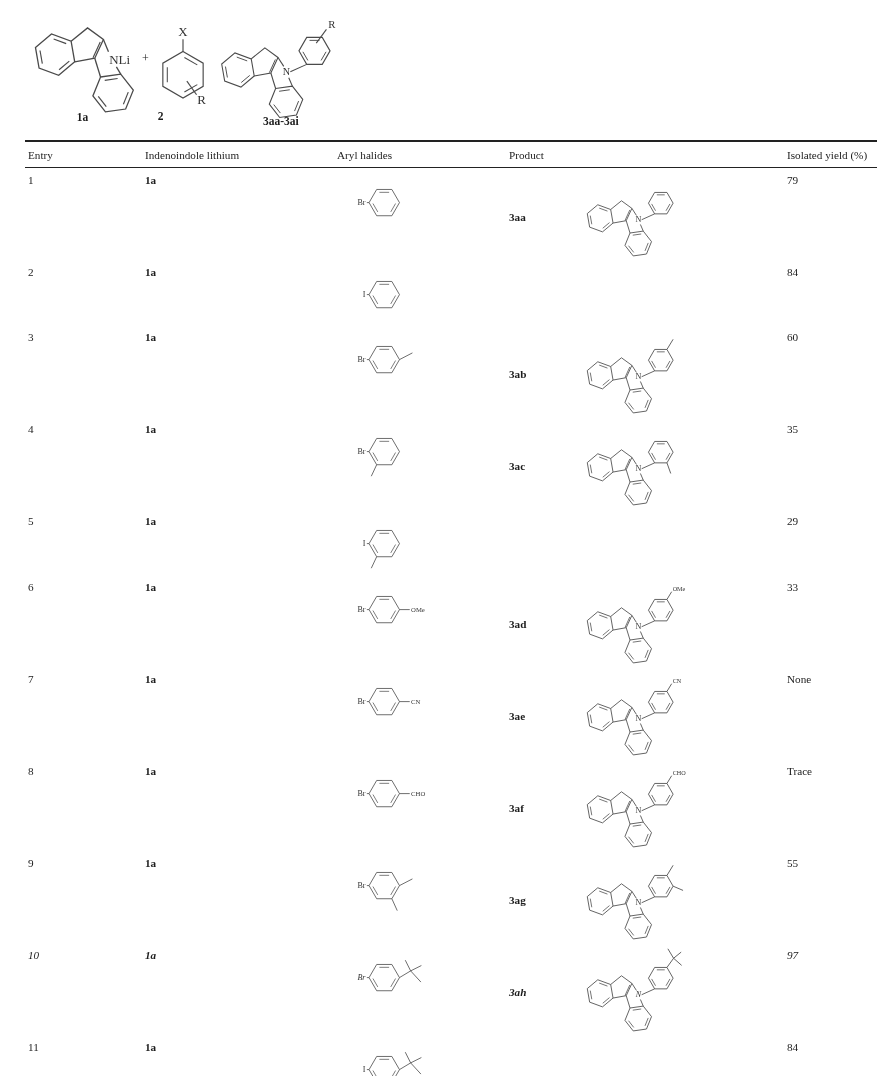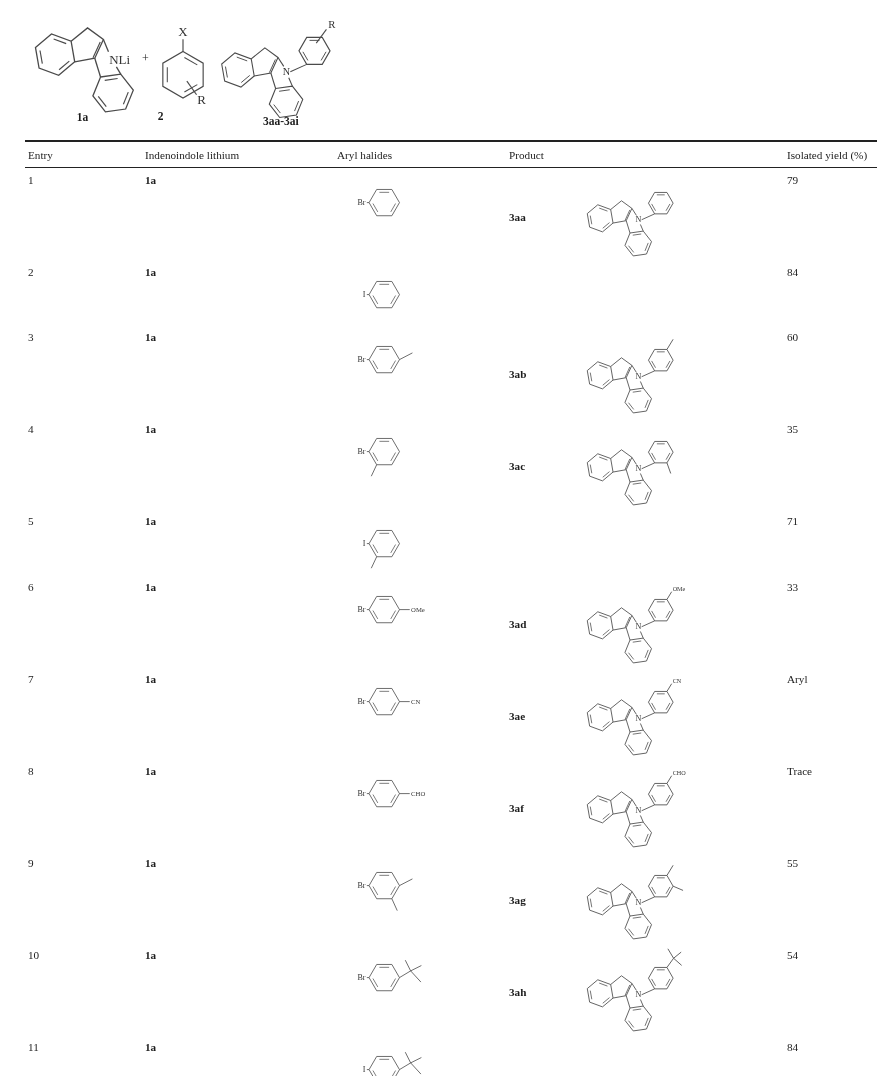--- a/index.html
+++ b/index.html
@@ -272,21 +272,21 @@
               <line x1="52.7733" y1="48.44998213730531" x2="47.3367" y2="39.03351471687635" stroke="#4a4a4a" stroke-width="0.8"></line>
               <line x1="54.5634" y1="26.516503145818348" x2="65.4366" y2="26.516503145818344" stroke="#4a4a4a" stroke-width="0.8"></line>
               <text x="39" y="41" font-size="9" text-anchor="end" fill="#333" font-family="&quot;Liberation Serif&quot;,serif">I</text>
               <line x1="40.5" y1="38" x2="43" y2="38" stroke="#4a4a4a" stroke-width="0.9"></line>
               <line x1="51.5" y1="52.7" x2="45.5" y2="65.5" stroke="#4a4a4a" stroke-width="0.9"></line>
             </svg>
           </div>
           <div class="product-cell">
             <div class="product-label"></div>
           </div>
-          <div class="c5">71</div>
+          <div class="c5">29</div>
         </div>
         <div class="trow" style="min-height: 80px;">
           <div class="c1">6</div>
           <div class="bold">1a</div>
           <div class="halide-cell">
             <svg viewBox="10 6 124 66" width="112" height="59">
               <path d="M77.0,38.0L68.5,52.7L51.5,52.7L43.0,38.0L51.5,23.3L68.5,23.3Z" fill="none" stroke="#4a4a4a" stroke-width="0.9"></path>
               <line x1="72.6633" y1="39.03351471687635" x2="67.2267" y2="48.449982137305305" stroke="#4a4a4a" stroke-width="0.8"></line>
               <line x1="52.7733" y1="48.44998213730531" x2="47.3367" y2="39.03351471687635" stroke="#4a4a4a" stroke-width="0.8"></line>
               <line x1="54.5634" y1="26.516503145818348" x2="65.4366" y2="26.516503145818344" stroke="#4a4a4a" stroke-width="0.8"></line>
@@ -362,21 +362,21 @@
                 <line x1="71.8" y1="41.5" x2="85.5" y2="35.3" stroke="#4a4a4a" stroke-width="0.9"></line>
                 <path d="M105.0,24.0L98.5,35.3L85.5,35.3L79.0,24.0L85.5,12.7L98.5,12.7Z" fill="none" stroke="#4a4a4a" stroke-width="0.9"></path>
                 <line x1="101.6837" y1="24.790334783493677" x2="97.52629999999999" y2="31.991162810880525" stroke="#4a4a4a" stroke-width="0.8"></line>
                 <line x1="86.47370000000001" y1="31.991162810880528" x2="82.3163" y2="24.79033478349368" stroke="#4a4a4a" stroke-width="0.8"></line>
                 <line x1="87.8426" y1="15.218502405625795" x2="96.1574" y2="15.218502405625793" stroke="#4a4a4a" stroke-width="0.8"></line>
                 <line x1="98.5" y1="12.7" x2="103.5" y2="4.5" stroke="#4a4a4a" stroke-width="0.9"></line>
                 <text x="104.5" y="4" font-size="6.5" text-anchor="start" fill="#333" font-family="&quot;Liberation Serif&quot;,serif">CN</text>
               </svg>
             </div>
           </div>
-          <div class="c5">Aryl</div>
+          <div class="c5">None</div>
         </div>
         <div class="trow" style="min-height: 80px;">
           <div class="c1">8</div>
           <div class="bold">1a</div>
           <div class="halide-cell">
             <svg viewBox="10 6 124 66" width="112" height="59">
               <path d="M77.0,38.0L68.5,52.7L51.5,52.7L43.0,38.0L51.5,23.3L68.5,23.3Z" fill="none" stroke="#4a4a4a" stroke-width="0.9"></path>
               <line x1="72.6633" y1="39.03351471687635" x2="67.2267" y2="48.449982137305305" stroke="#4a4a4a" stroke-width="0.8"></line>
               <line x1="52.7733" y1="48.44998213730531" x2="47.3367" y2="39.03351471687635" stroke="#4a4a4a" stroke-width="0.8"></line>
               <line x1="54.5634" y1="26.516503145818348" x2="65.4366" y2="26.516503145818344" stroke="#4a4a4a" stroke-width="0.8"></line>
@@ -454,21 +454,21 @@
                 <line x1="101.6837" y1="24.790334783493677" x2="97.52629999999999" y2="31.991162810880525" stroke="#4a4a4a" stroke-width="0.8"></line>
                 <line x1="86.47370000000001" y1="31.991162810880528" x2="82.3163" y2="24.79033478349368" stroke="#4a4a4a" stroke-width="0.8"></line>
                 <line x1="87.8426" y1="15.218502405625795" x2="96.1574" y2="15.218502405625793" stroke="#4a4a4a" stroke-width="0.8"></line>
                 <line x1="98.5" y1="12.7" x2="105" y2="2" stroke="#4a4a4a" stroke-width="0.9"></line>
                 <line x1="105" y1="24" x2="115.5" y2="28.5" stroke="#4a4a4a" stroke-width="0.9"></line>
               </svg>
             </div>
           </div>
           <div class="c5">55</div>
         </div>
-        <div class="trow" style="min-height: 52px;">
+        <div class="trow" style="min-height: 52px; font-style: italic;">
           <div class="c1">10</div>
           <div class="bold">1a</div>
           <div class="halide-cell">
             <svg viewBox="10 6 124 66" width="112" height="59">
               <path d="M77.0,38.0L68.5,52.7L51.5,52.7L43.0,38.0L51.5,23.3L68.5,23.3Z" fill="none" stroke="#4a4a4a" stroke-width="0.9"></path>
               <line x1="72.6633" y1="39.03351471687635" x2="67.2267" y2="48.449982137305305" stroke="#4a4a4a" stroke-width="0.8"></line>
               <line x1="52.7733" y1="48.44998213730531" x2="47.3367" y2="39.03351471687635" stroke="#4a4a4a" stroke-width="0.8"></line>
               <line x1="54.5634" y1="26.516503145818348" x2="65.4366" y2="26.516503145818344" stroke="#4a4a4a" stroke-width="0.8"></line>
               <text x="39" y="41" font-size="9" text-anchor="end" fill="#333" font-family="&quot;Liberation Serif&quot;,serif">Br</text>
               <line x1="40.5" y1="38" x2="43" y2="38" stroke="#4a4a4a" stroke-width="0.9"></line>
@@ -501,21 +501,21 @@
                 <line x1="101.6837" y1="24.790334783493677" x2="97.52629999999999" y2="31.991162810880525" stroke="#4a4a4a" stroke-width="0.8"></line>
                 <line x1="86.47370000000001" y1="31.991162810880528" x2="82.3163" y2="24.79033478349368" stroke="#4a4a4a" stroke-width="0.8"></line>
                 <line x1="87.8426" y1="15.218502405625795" x2="96.1574" y2="15.218502405625793" stroke="#4a4a4a" stroke-width="0.8"></line>
                 <line x1="98.5" y1="12.7" x2="105.5" y2="3" stroke="#4a4a4a" stroke-width="0.9"></line>
                 <line x1="105.5" y1="3" x2="99.5" y2="-7" stroke="#4a4a4a" stroke-width="0.9"></line>
                 <line x1="105.5" y1="3" x2="113.5" y2="-3.5" stroke="#4a4a4a" stroke-width="0.9"></line>
                 <line x1="105.5" y1="3" x2="114" y2="10.5" stroke="#4a4a4a" stroke-width="0.9"></line>
               </svg>
             </div>
           </div>
-          <div class="c5">54</div>
+          <div class="c5">97</div>
         </div>
         <div class="trow" style="min-height: 50px;">
           <div class="c1">11</div>
           <div class="bold">1a</div>
           <div class="halide-cell">
             <svg viewBox="10 6 124 66" width="112" height="59">
               <path d="M77.0,38.0L68.5,52.7L51.5,52.7L43.0,38.0L51.5,23.3L68.5,23.3Z" fill="none" stroke="#4a4a4a" stroke-width="0.9"></path>
               <line x1="72.6633" y1="39.03351471687635" x2="67.2267" y2="48.449982137305305" stroke="#4a4a4a" stroke-width="0.8"></line>
               <line x1="52.7733" y1="48.44998213730531" x2="47.3367" y2="39.03351471687635" stroke="#4a4a4a" stroke-width="0.8"></line>
               <line x1="54.5634" y1="26.516503145818348" x2="65.4366" y2="26.516503145818344" stroke="#4a4a4a" stroke-width="0.8"></line>

